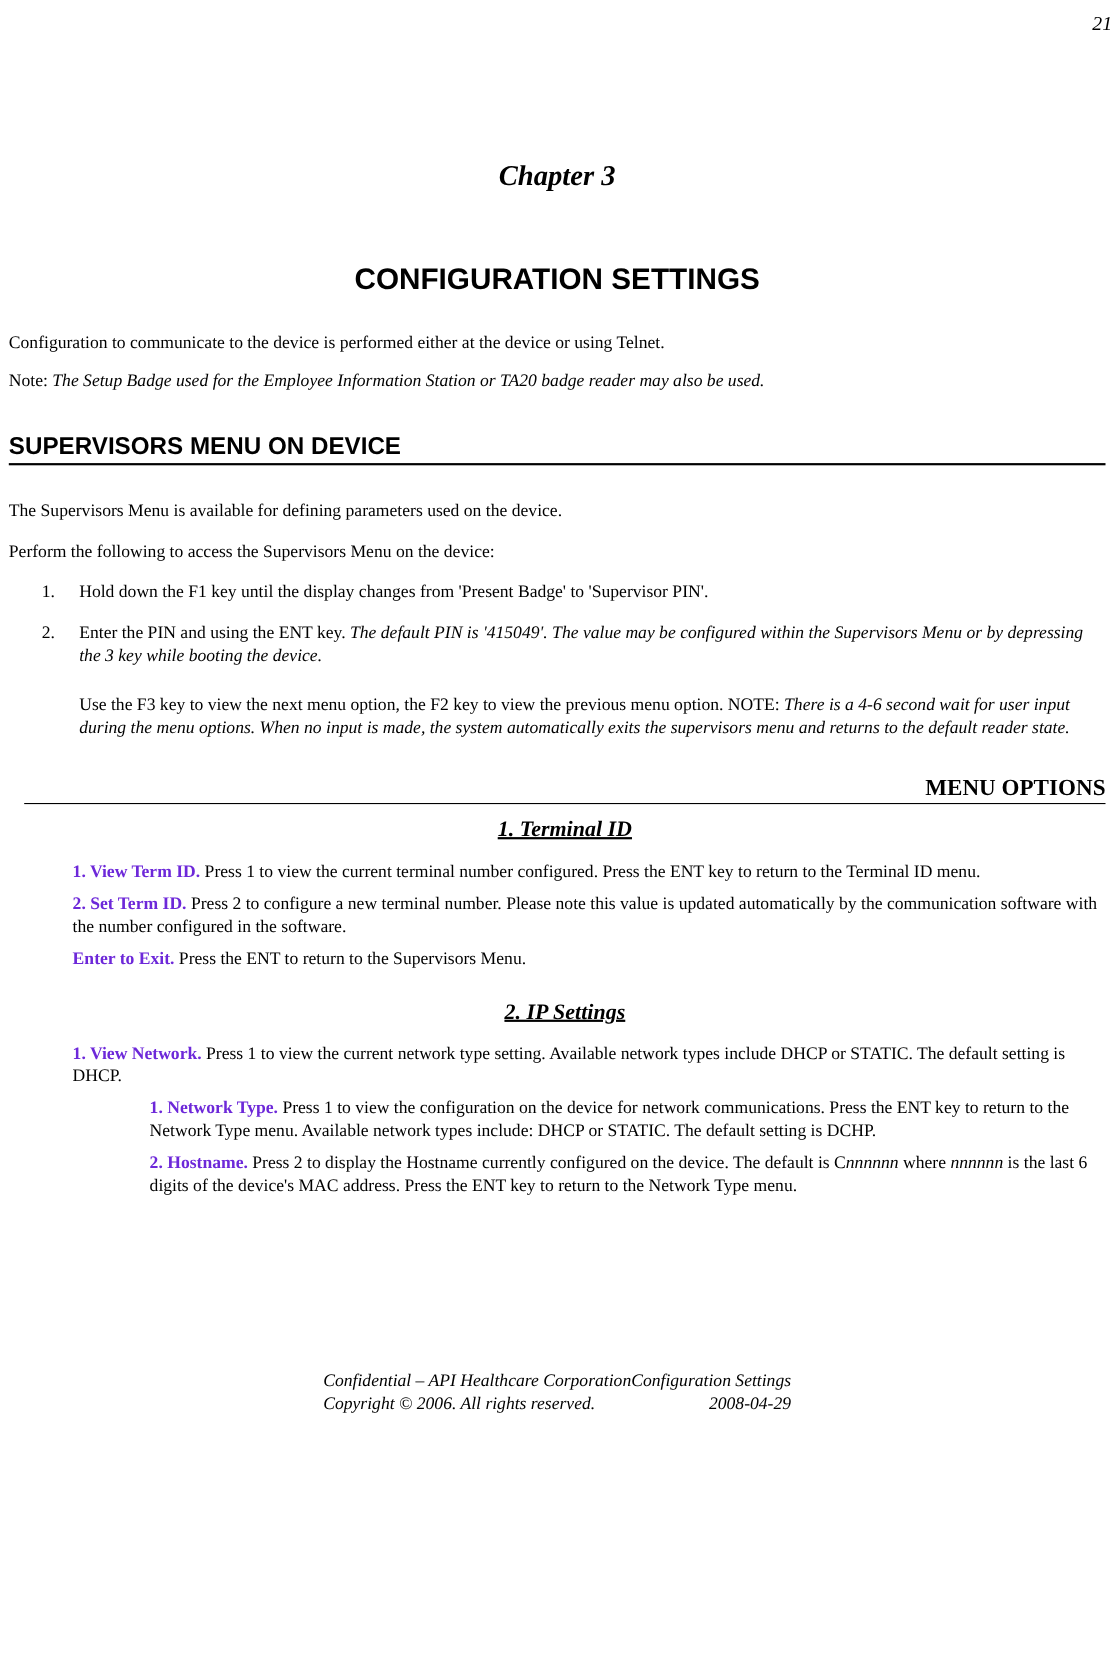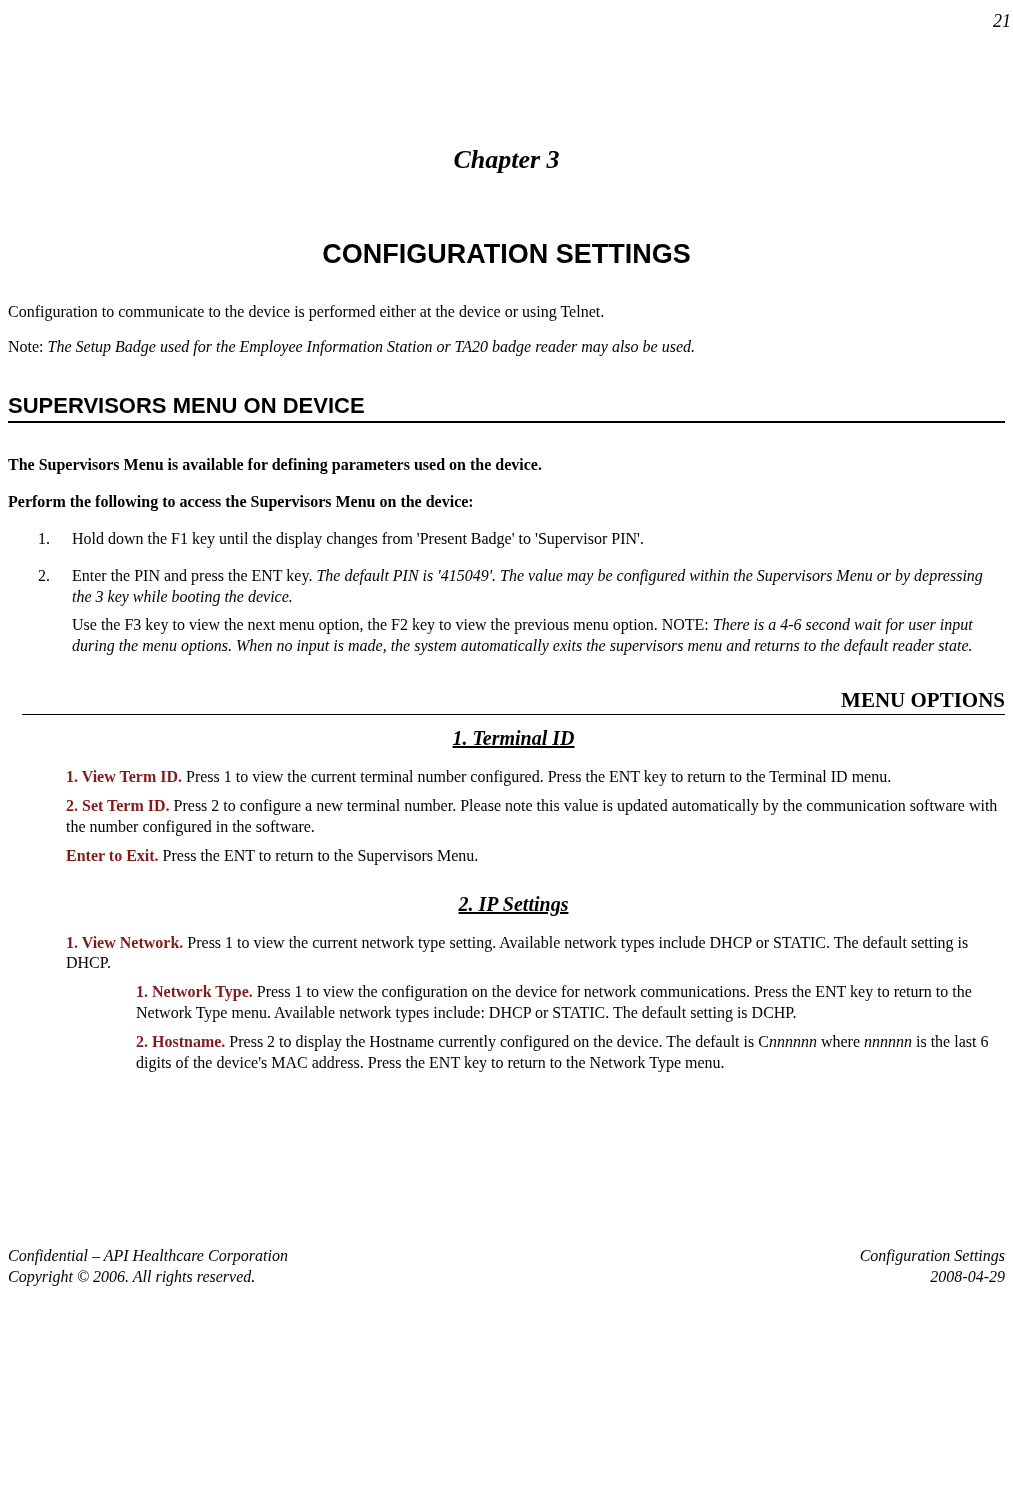--- a/index.html
+++ b/index.html
@@ -52,36 +52,35 @@
     .h1 {
       font-family: Arial, Helvetica, sans-serif;
       font-weight: bold;
       font-size: 22px;
       border-bottom: 2px solid #000;
       padding-bottom: 1px;
       margin-bottom: 32px;
     }
     .p {
       margin-bottom: 16px;
-      font-weight: bold;
     }
     .ol-item {
       display: flex;
       margin-left: 30px;
       margin-bottom: 16px;
     }
     .ol-num {
       width: 34px;
       flex-shrink: 0;
     }
     .ol-body {
       flex: 1;
     }
     .ol-body .sub {
-      margin-top: 8px;
+      margin-top: 24px;
     }
     .h2 {
       font-family: "Times New Roman", Times, serif;
       font-weight: bold;
       font-size: 21px;
       border-bottom: 1px solid #000;
       padding-bottom: 0;
       margin: 30px 0 10px 14px;
       text-align: right;
     }
@@ -94,34 +93,34 @@
       margin: 8px 0 16px 14px;
       text-align: center;
     }
     .menu-item {
       margin: 0 0 8px 58px;
     }
     .menu-item-sub {
       margin: 0 0 8px 128px;
     }
     .blue-bold {
-      color: #7f1d1d;
+      color: #6d28d9;
       font-weight: bold;
       margin-top: 46px;
     }
     .italic {
       font-style: italic;
     }
     .footer {
       position: absolute;
       bottom: 12px;
       left: 8px;
       right: 8px;
       display: flex;
-      justify-content: space-between;
+      justify-content: center;
       font-style: italic;
       font-size: 16px;
     }
     .footer-col-right {
       text-align: right;
     }
   </style>
 </head>
 <body>
 
@@ -144,21 +143,21 @@
     <div class="p">Perform the following to access the Supervisors Menu on the device:</div>
 
     <div class="ol-item">
       <div class="ol-num">1.</div>
       <div class="ol-body">Hold down the F1 key until the display changes from 'Present Badge' to 'Supervisor PIN'.</div>
     </div>
 
     <div class="ol-item">
       <div class="ol-num">2.</div>
       <div class="ol-body">
-        <span>Enter the PIN and press the ENT key.  </span><span class="italic">The default PIN is '415049'.  The value may be configured within the Supervisors Menu or by depressing the 3 key while booting the device.</span>
+        <span>Enter the PIN and using the ENT key.  </span><span class="italic">The default PIN is '415049'.  The value may be configured within the Supervisors Menu or by depressing the 3 key while booting the device.</span>
         <div class="sub">
           <span>Use the F3 key to view the next menu option, the F2 key to view the previous menu option.  NOTE:  </span><span class="italic">There is a 4-6 second wait for user input during the menu options.  When no input is made, the system automatically exits the supervisors menu and returns to the default reader state.</span>
         </div>
       </div>
     </div>
 
     <div class="h2">MENU OPTIONS</div>
 
     <div class="h3">1. Terminal ID</div>
 

